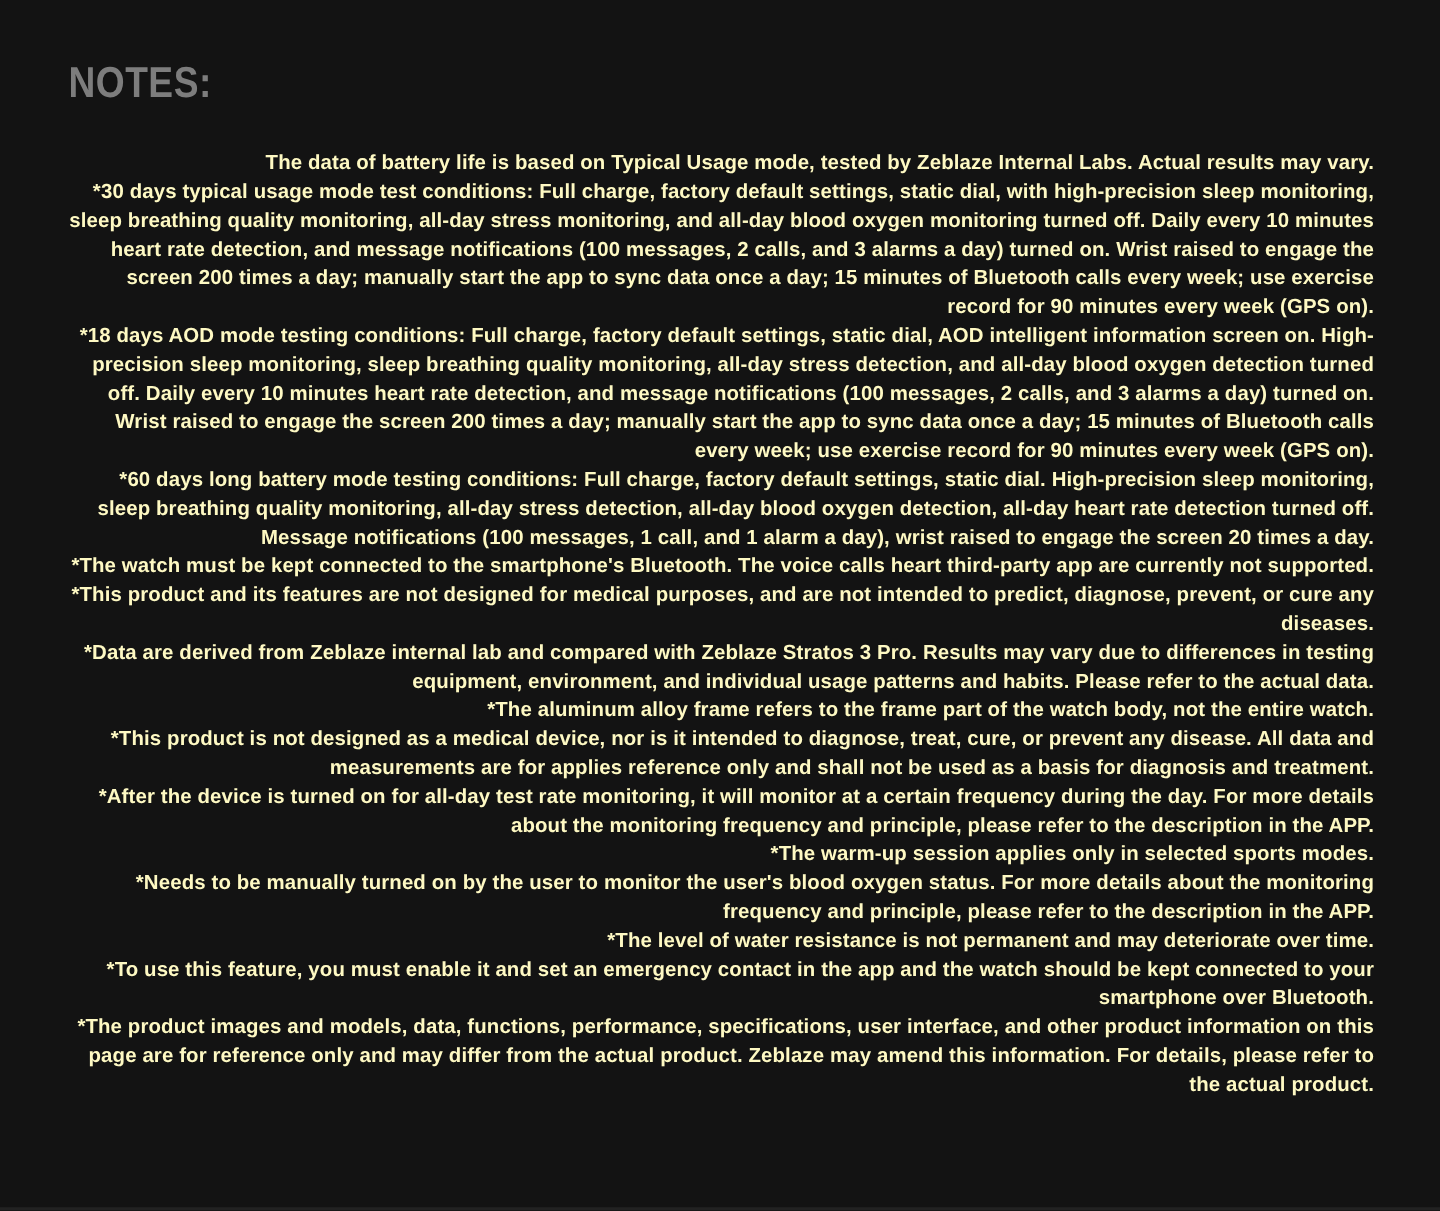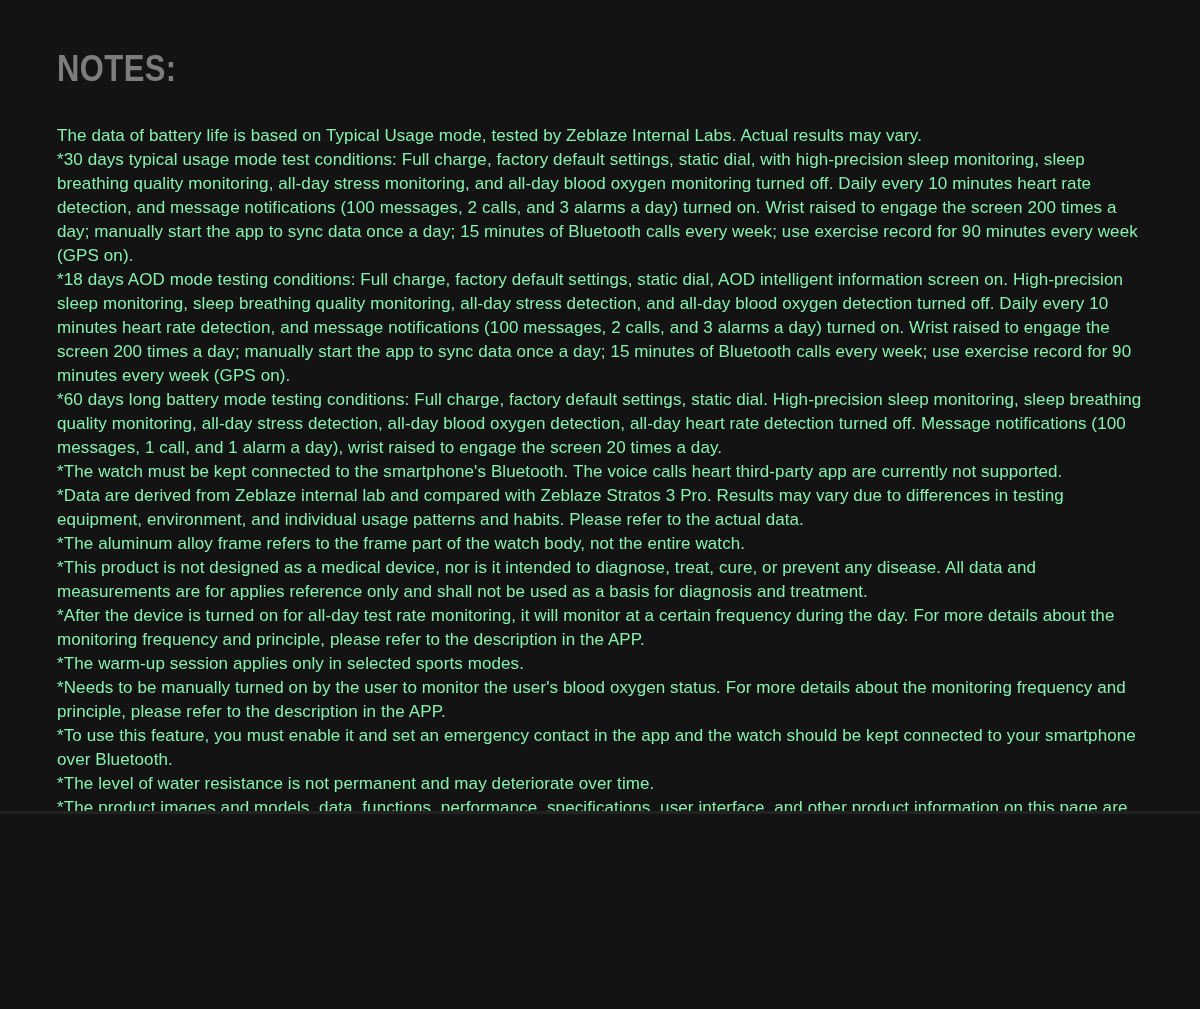--- a/index.html
+++ b/index.html
@@ -3,21 +3,21 @@
 <meta charset="utf-8">
 <style>
   html, body {
     margin: 0;
     padding: 0;
     background: #131313;
   }
   .page {
     position: relative;
     width: 1200px;
-    height: 814px;
+    height: 1009px;
     background: #131313;
     overflow: hidden;
     font-family: "Liberation Sans", sans-serif;
     box-sizing: border-box;
   }
   .title {
     position: absolute;
     top: 48px;
     left: 57px;
     margin: 0;
@@ -27,25 +27,26 @@
     color: #7d7d7d;
     transform: scaleX(0.86);
     transform-origin: left center;
     font-family: "Liberation Sans", sans-serif;
   }
   .notes {
     position: absolute;
     top: 124px;
     left: 57px;
     width: 1088px;
-    color: #86efac;
+    color: #fef9c3;
     font-size: 17px;
-    font-weight: 400;
+    font-weight: 700;
     line-height: 24px;
     letter-spacing: 0.1px;
+    text-align: right;
   }
   .notes p {
     margin: 0;
     padding: 0;
   }
   .bottom-edge {
     position: absolute;
     left: 0;
     bottom: 0;
     width: 100%;
@@ -57,24 +58,25 @@
 <body>
 
 <div class="page">
   <h1 class="title">NOTES:</h1>
   <div class="notes">
     <p>The data of battery life is based on Typical Usage mode, tested by Zeblaze Internal Labs. Actual results may vary.</p>
     <p>*30 days typical usage mode test conditions: Full charge, factory default settings, static dial, with high-precision sleep monitoring, sleep breathing quality monitoring, all-day stress monitoring, and all-day blood oxygen monitoring turned off. Daily every 10 minutes heart rate detection, and message notifications (100 messages, 2 calls, and 3 alarms a day) turned on. Wrist raised to engage the screen 200 times a day; manually start the app to sync data once a day; 15 minutes of Bluetooth calls every week; use exercise record for 90 minutes every week (GPS on).</p>
     <p>*18 days AOD mode testing conditions: Full charge, factory default settings, static dial, AOD intelligent information screen on. High-precision sleep monitoring, sleep breathing quality monitoring, all-day stress detection, and all-day blood oxygen detection turned off. Daily every 10 minutes heart rate detection, and message notifications (100 messages, 2 calls, and 3 alarms a day) turned on. Wrist raised to engage the screen 200 times a day; manually start the app to sync data once a day; 15 minutes of Bluetooth calls every week; use exercise record for 90 minutes every week (GPS on).</p>
     <p>*60 days long battery mode testing conditions: Full charge, factory default settings, static dial. High-precision sleep monitoring, sleep breathing quality monitoring, all-day stress detection, all-day blood oxygen detection, all-day heart rate detection turned off. Message notifications (100 messages, 1 call, and 1 alarm a day), wrist raised to engage the screen 20 times a day.</p>
     <p>*The watch must be kept connected to the smartphone's Bluetooth. The voice calls heart third-party app are currently not supported.</p>
+    <p>*This product and its features are not designed for medical purposes, and are not intended to predict, diagnose, prevent, or cure any diseases.</p>
     <p>*Data are derived from Zeblaze internal lab and compared with Zeblaze Stratos 3 Pro. Results may vary due to differences in testing equipment, environment, and individual usage patterns and habits. Please refer to the actual data.</p>
     <p>*The aluminum alloy frame refers to the frame part of the watch body, not the entire watch.</p>
     <p>*This product is not designed as a medical device, nor is it intended to diagnose, treat, cure, or prevent any disease. All data and measurements are for applies reference only and shall not be used as a basis for diagnosis and treatment.</p>
     <p>*After the device is turned on for all-day test rate monitoring, it will monitor at a certain frequency during the day. For more details about the monitoring frequency and principle, please refer to the description in the APP.</p>
     <p>*The warm-up session applies only in selected sports modes.</p>
     <p>*Needs to be manually turned on by the user to monitor the user's blood oxygen status. For more details about the monitoring frequency and principle, please refer to the description in the APP.</p>
+    <p>*The level of water resistance is not permanent and may deteriorate over time.</p>
     <p>*To use this feature, you must enable it and set an emergency contact in the app and the watch should be kept connected to your smartphone over Bluetooth.</p>
-    <p>*The level of water resistance is not permanent and may deteriorate over time.</p>
     <p>*The product images and models, data, functions, performance, specifications, user interface, and other product information on this page are for reference only and may differ from the actual product. Zeblaze may amend this information. For details, please refer to the actual product.</p>
   </div>
   <div class="bottom-edge"></div>
 </div>
 
 </body></html>

